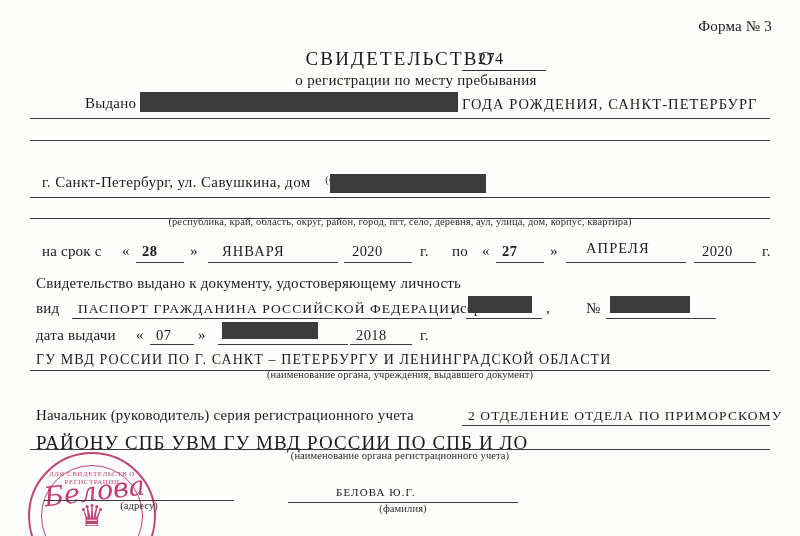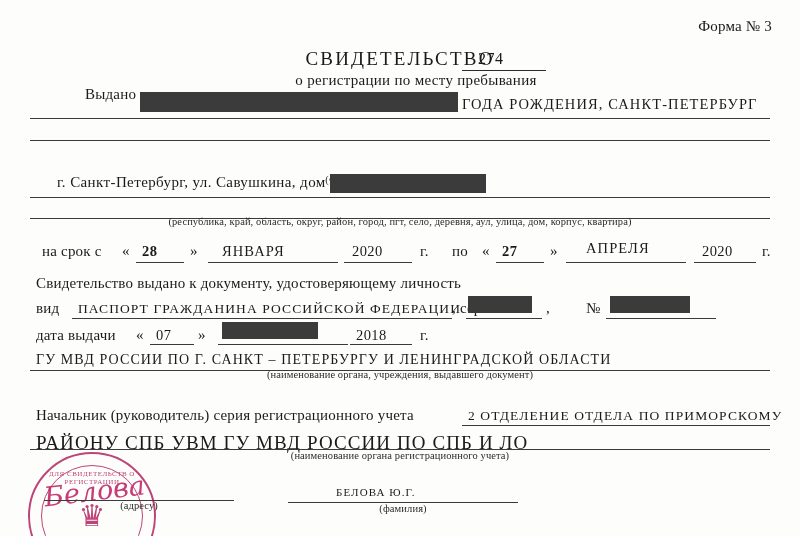--- a/index.html
+++ b/index.html
@@ -150,28 +150,28 @@
 
 <div id="doc">
 
   <div class="form-no">Форма № 3</div>
 
   <div class="title">СВИДЕТЕЛЬСТВО</div>
   <div class="cert-number">274</div>
   <div class="cert-number-rule"></div>
   <div class="subtitle">о регистрации по месту пребывания</div>
 
-  <div class="row-label" style="left:85px; top:86px;text-align:right;">Выдано</div>
+  <div class="row-label" style="left:85px; top:95px;text-align:right;">Выдано</div>
   <div class="filled caps" style="left:462px; top:96px;">ГОДА РОЖДЕНИЯ, САНКТ-ПЕТЕРБУРГ</div>
   <div class="rule" style="left:30px; top:118px; width:740px;"></div>
   <div class="rule" style="left:30px; top:140px; width:740px;"></div>
   <div class="hint" style="left:230px; top:146px; width:340px;margin-top:28px;">(Ф. И. О., год и место рождения)</div>
 
 
-  <div class="filled" style="left:42px; top:174px; font-size:15px;margin-left:15px;">г. Санкт-Петербург, ул. Савушкина, дом</div>
+  <div class="filled" style="left:42px; top:174px; font-size:15px;">г. Санкт-Петербург, ул. Савушкина, дом</div>
   <div class="rule" style="left:30px; top:197px; width:740px;"></div>
   <div class="rule" style="left:30px; top:218px; width:740px;"></div>
   <div class="hint" style="left:150px; top:216px; width:500px;">(республика, край, область, округ, район, город, пгт, село, деревня, аул, улица, дом, корпус, квартира)</div>
 
   <div class="row-label" style="left:42px; top:243px;">на срок с</div>
   <div class="row-label" style="left:122px; top:243px;">«</div>
   <div class="filled" style="left:142px; top:243px; font-weight:bold;">28</div>
   <div class="rule" style="left:136px; top:262px; width:48px;"></div>
   <div class="row-label" style="left:190px; top:243px;">»</div>
   <div class="filled caps" style="left:222px; top:243px;">ЯНВАРЯ</div>

